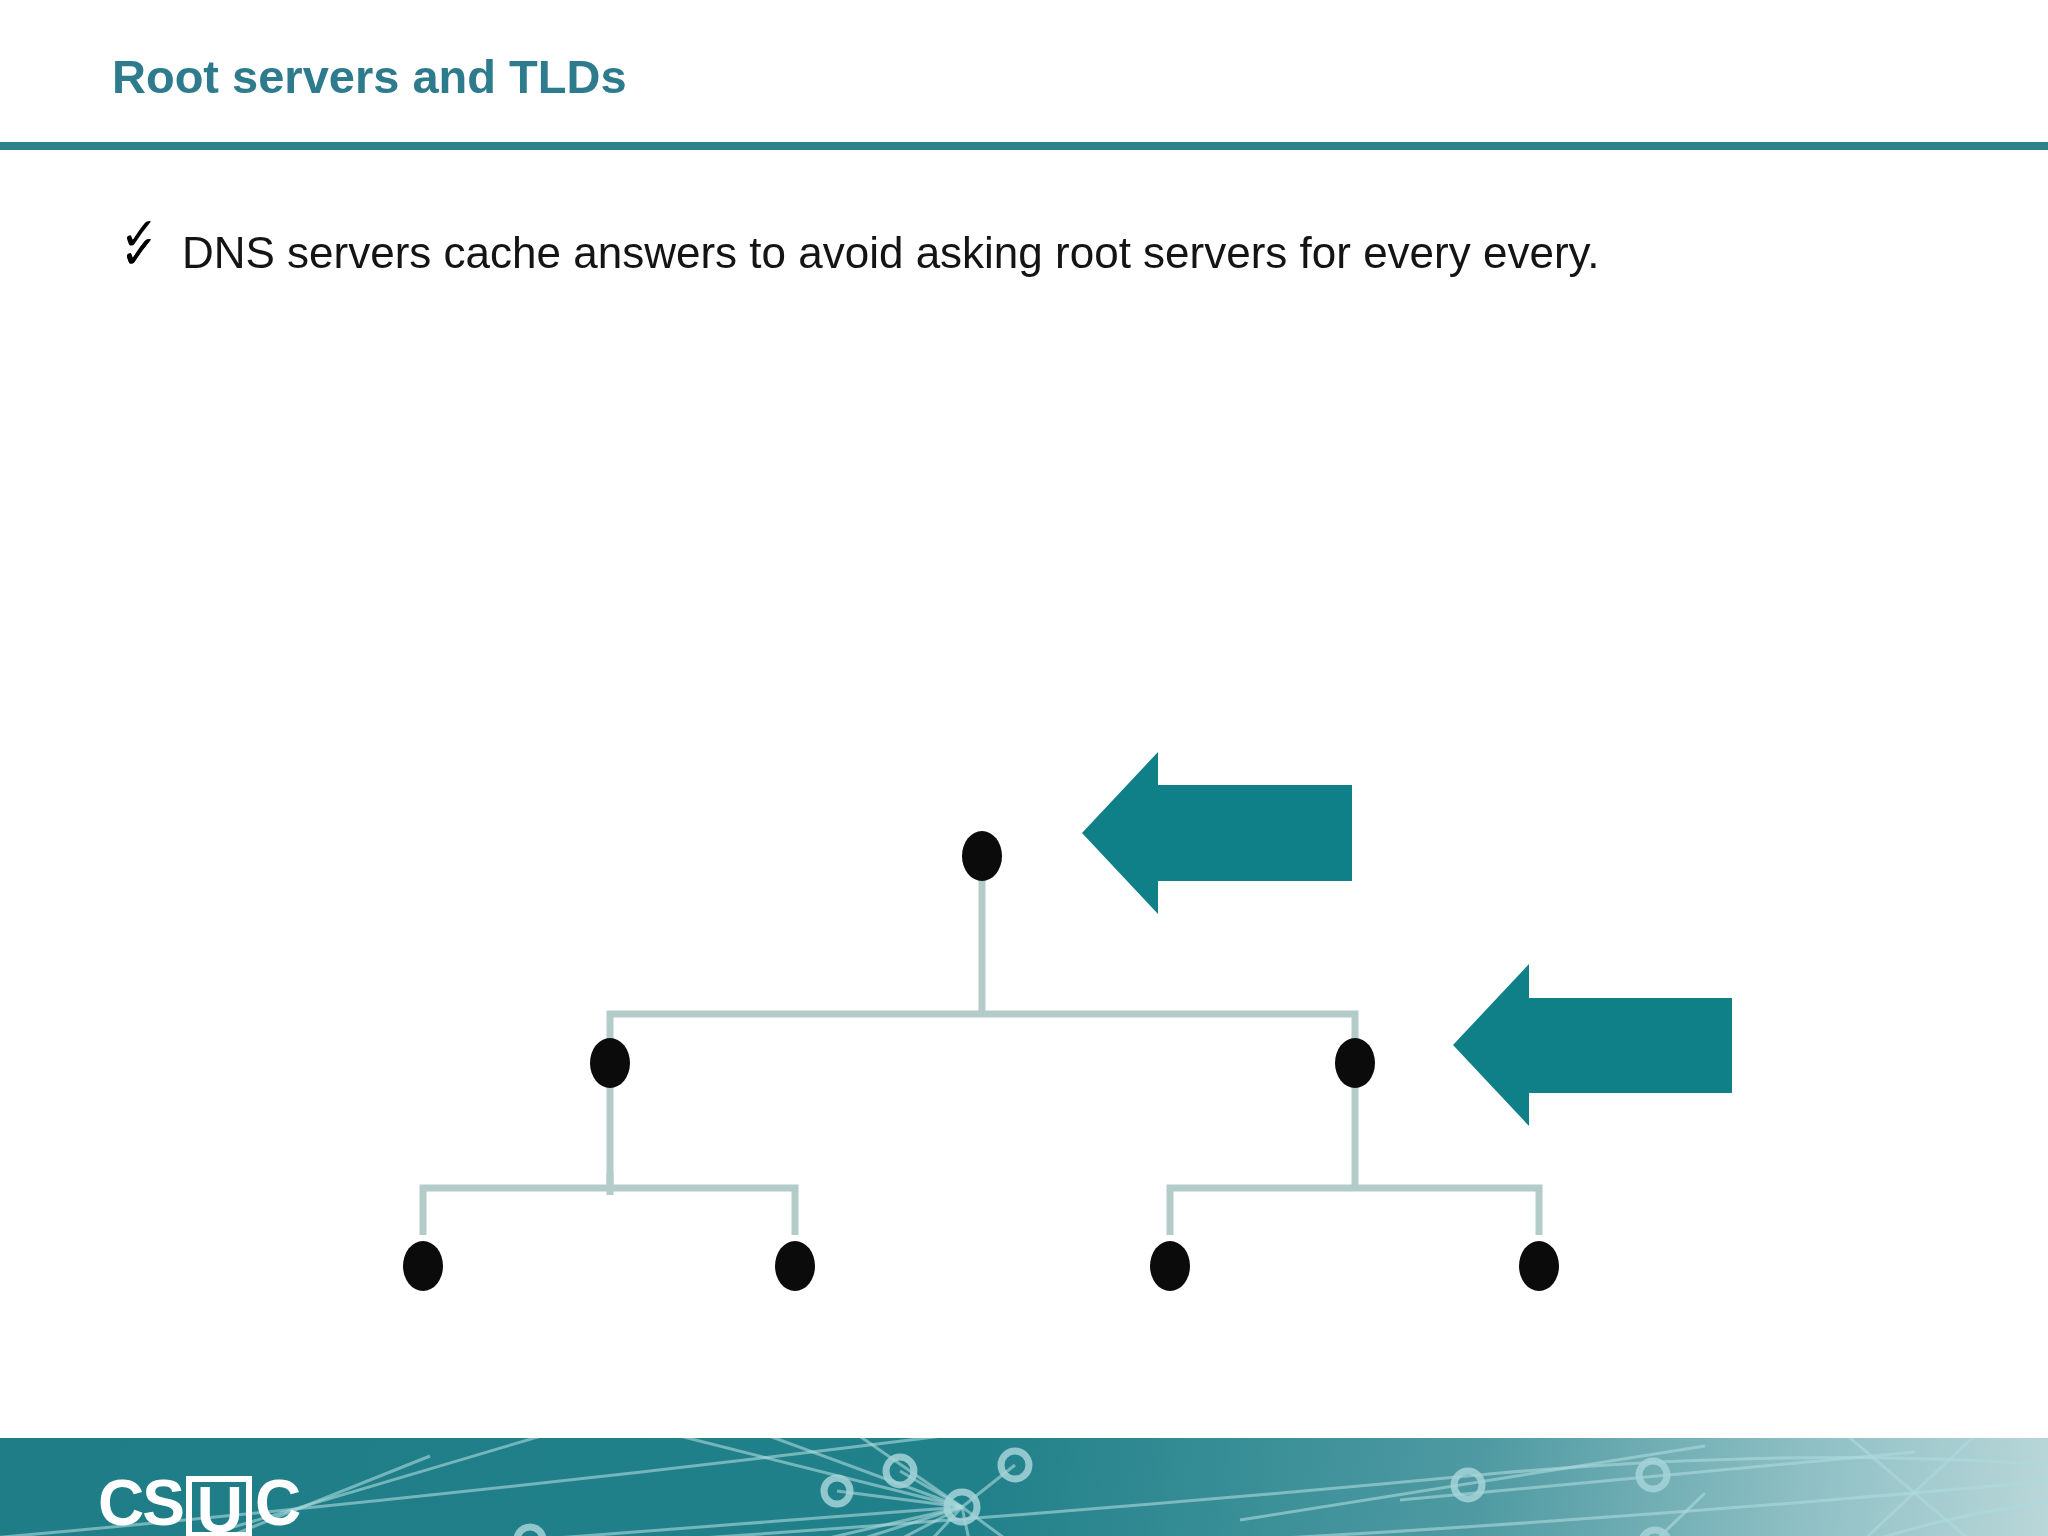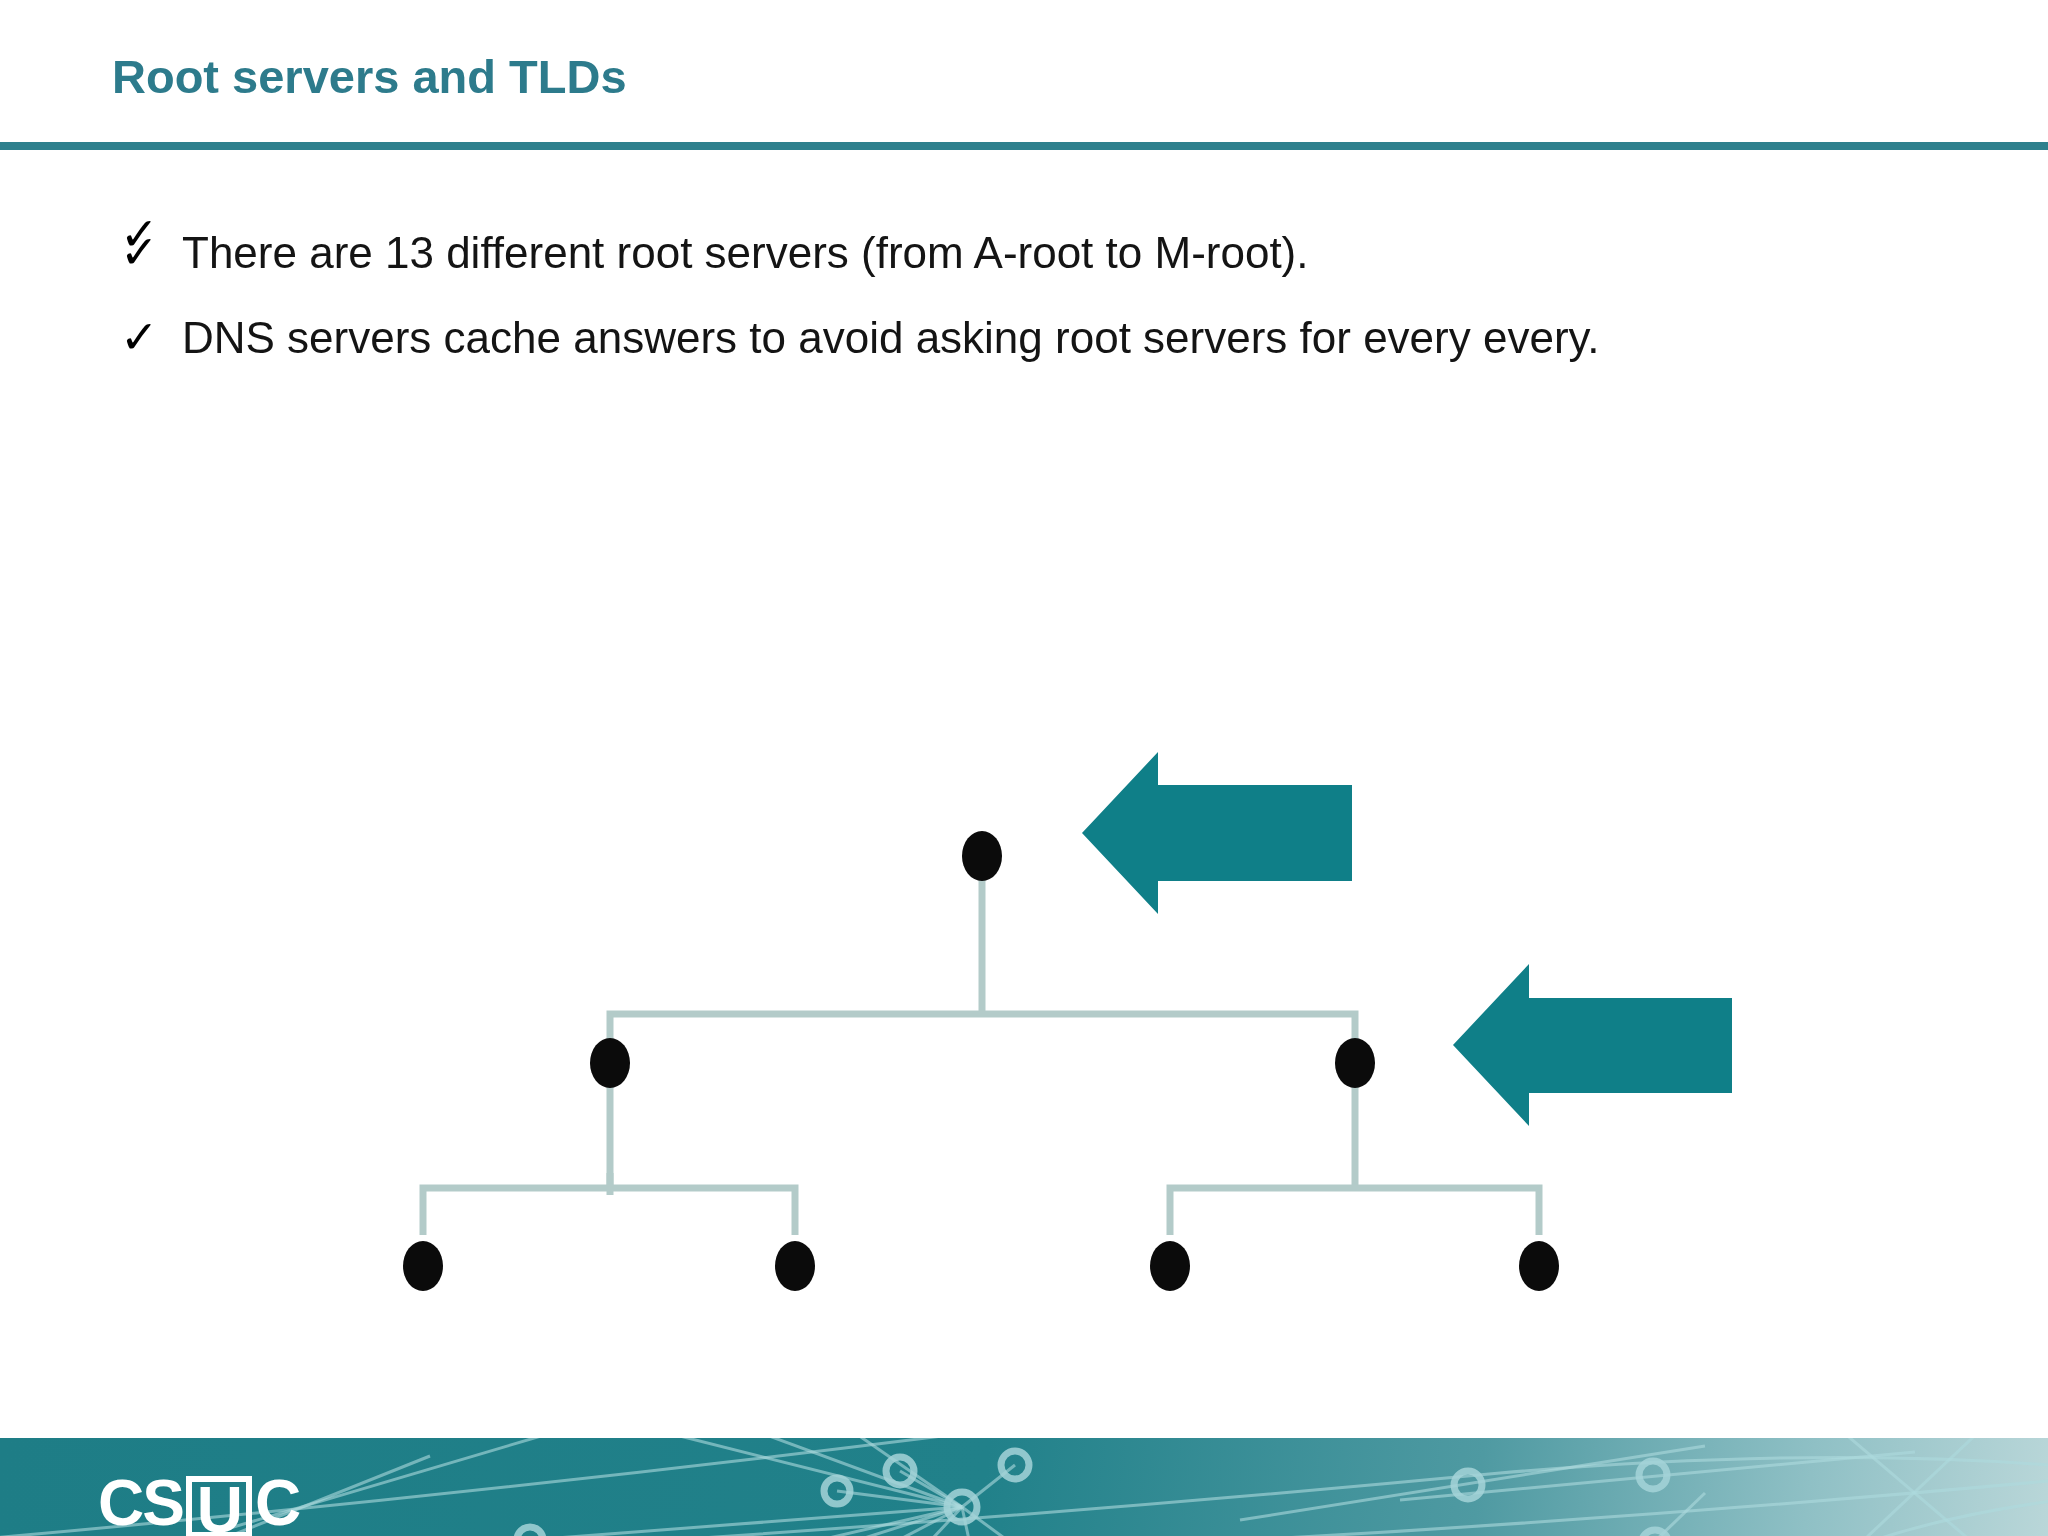--- a/index.html
+++ b/index.html
@@ -65,21 +65,20 @@
 
   <div class="title">Root servers and TLDs</div>
   <div class="title-rule"></div>
 
   <ul class="bullets">
     <li>
       <span class="check">✓</span>
     </li>
     <li>
       <span class="check">✓</span>
-      <span>There are 13 different root servers (from A-root to M-root).</span>
     </li>
     <li>
       <span class="check">✓</span>
       <span>DNS servers cache answers to avoid asking root servers for every every.</span>
     </li>
   </ul>
 
   <svg class="diagram-svg" viewBox="0 0 2048 1536" xmlns="http://www.w3.org/2000/svg">
 
     <g stroke="#b3cbc9" stroke-width="7" fill="none">

